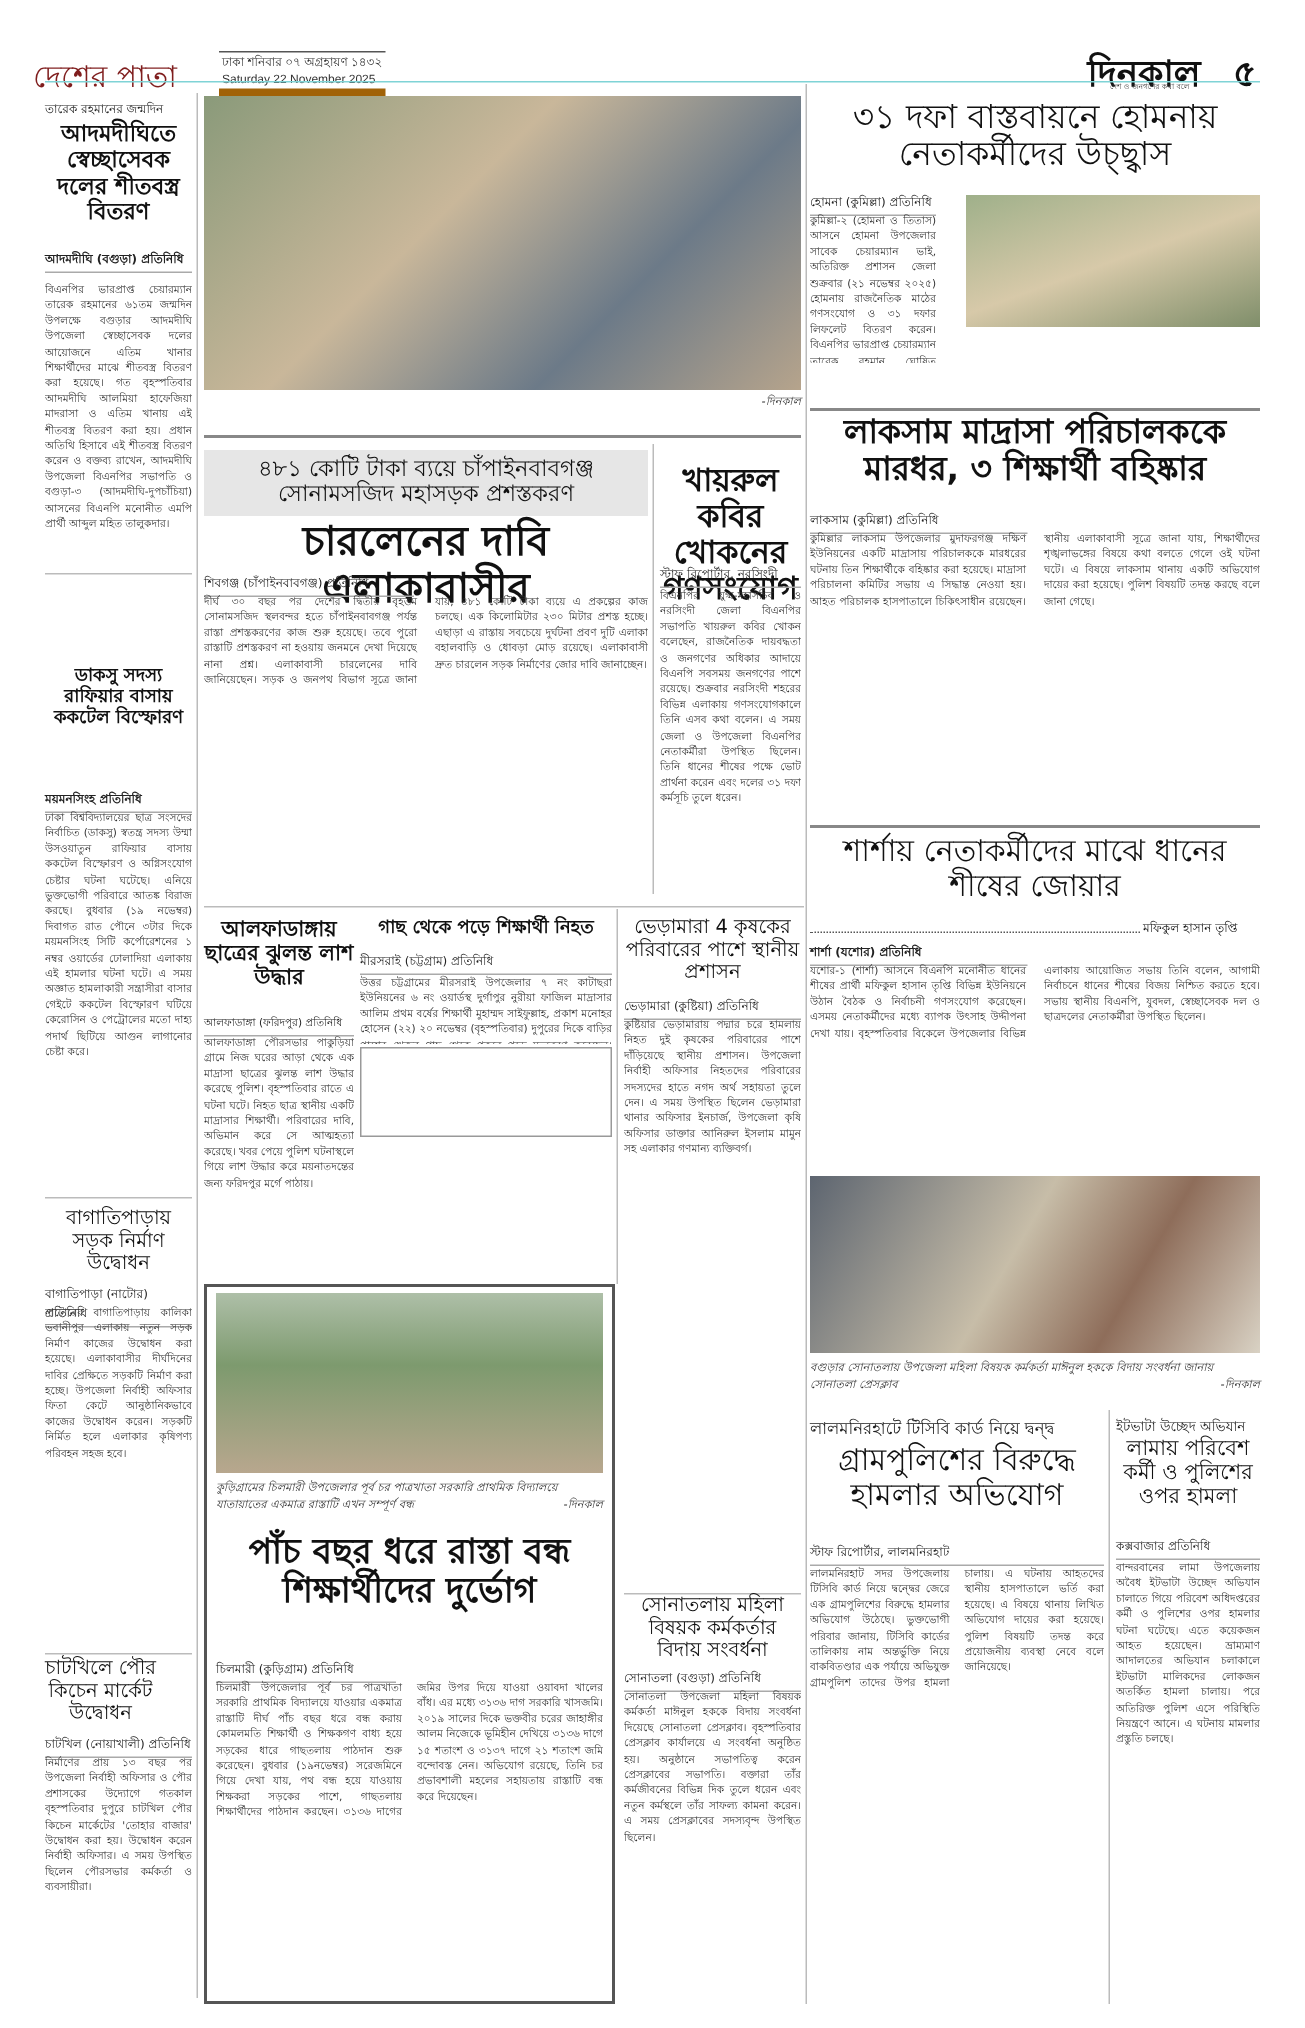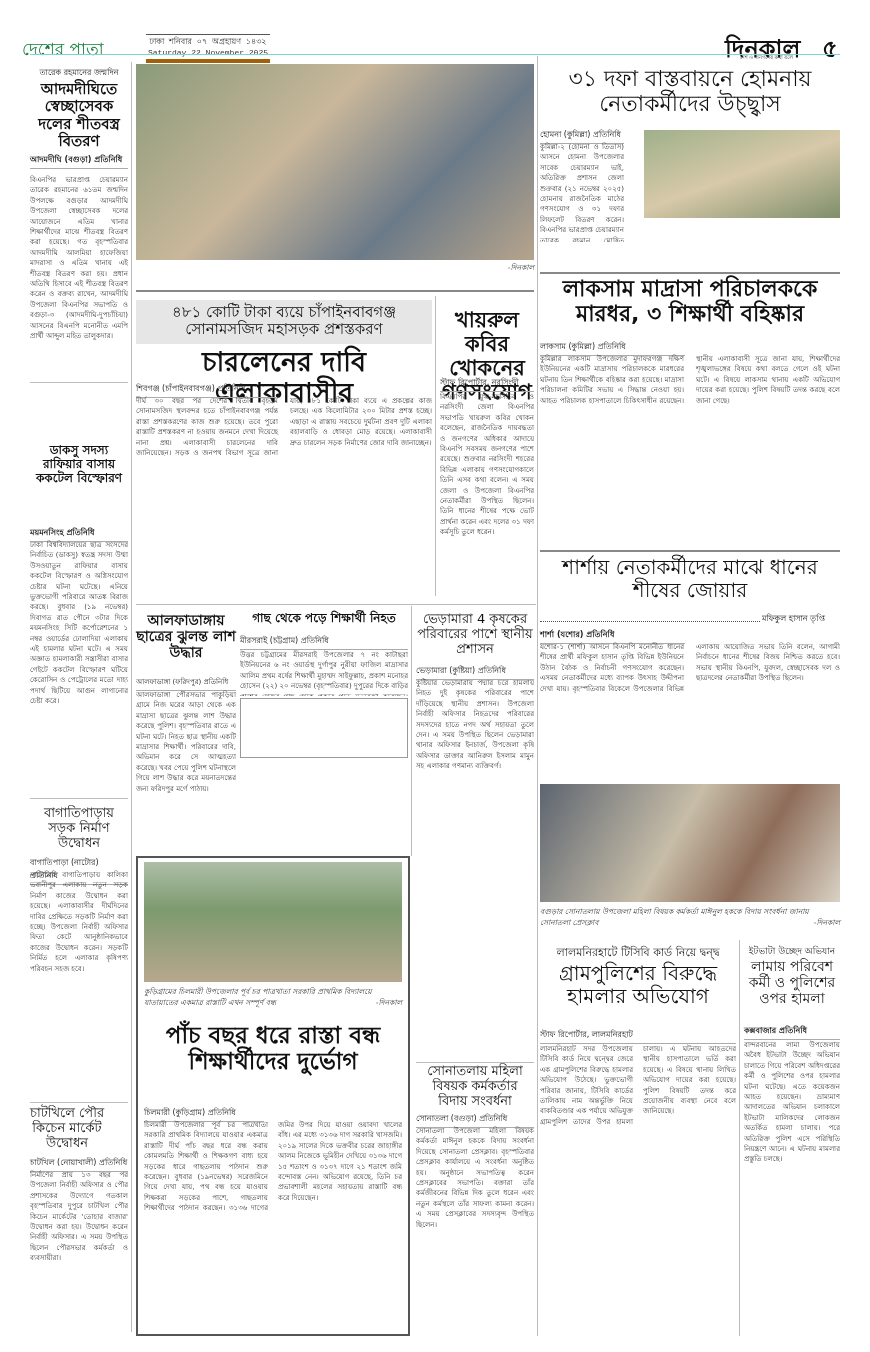--- a/index.html
+++ b/index.html
@@ -1,26 +1,26 @@
 <!DOCTYPE html>
 <html><head>
 <meta charset="utf-8">
 <style>
   *{box-sizing:border-box;margin:0;padding:0}
   body{width:870px;height:1352px;background:#fff;font-family:"DejaVu Sans",sans-serif;color:#111;position:relative;overflow:hidden}
   .abs{position:absolute}
-  .hdr-section{left:22px;top:36px;font-size:17px;color:#15803d;font-family:"DejaVu Serif",serif}
-  .hdr-date{left:146px;top:34px;font-size:8px;color:#333;line-height:11px;text-align:center;border-top:1px solid #555;border-bottom:4px solid #a16207;padding:1px 2px;font-family:Liberation Mono, monospace}
+  .hdr-section{left:22px;top:36px;font-size:20px;color:#7f1d1d;font-family:"DejaVu Serif",serif}
+  .hdr-date{left:146px;top:34px;font-size:8px;color:#333;line-height:11px;text-align:left;border-top:1px solid #555;border-bottom:6px solid #a16207;padding:1px 2px;font-family:Liberation Sans, sans-serif}
   .hdr-rule{left:30px;top:54px;width:810px;height:1px;background:#7fd3d6}
   .logo{left:725px;top:30px;font-size:24px;font-weight:bold;color:#111;font-family:"DejaVu Serif",serif}
   .logo-tag{left:740px;top:54px;font-size:5px;color:#333}
   .page-no{left:822px;top:30px;font-size:24px;font-weight:bold}
   .col-rule{width:1px;background:#bbb}
   .h-rule{height:1px;background:#bbb}
-  .kicker{font-size:12px;text-align:center;color:#222}
+  .kicker{font-size:12px;color:#222}
   .headline{font-weight:bold;text-align:center;line-height:1.15;color:#111}
   .byline{font-size:8px;font-weight:bold;color:#222;border-bottom:1px solid #aaa;padding-bottom:2px}
   .body-text{font-size:7px;line-height:10.4px;color:#333;text-align:justify;overflow:hidden}
   .caption{font-size:7.5px;font-style:italic;color:#333;line-height:11px}
   .photo{background:linear-gradient(135deg,#8a9a7a,#c9b79a 40%,#6c7a88 70%,#b6a48c);overflow:hidden}
   .photo.p2{background:linear-gradient(160deg,#9fb08a,#d7c9a9 50%,#7f8e6a)}
   .photo.p3{background:linear-gradient(120deg,#5d6570,#c7bda8 45%,#8e6d5a 70%,#d9d2c4)}
   .photo.p4{background:linear-gradient(180deg,#aebfa8,#7d9a6e 40%,#b8a78e)}
   .shade-box{background:#e6e6e6}
   .boxed{border:2px solid #555}
@@ -35,21 +35,21 @@
   <div>Saturday 22 November 2025</div>
 </div>
 <div class="abs logo">দিনকাল</div>
 <div class="abs logo-tag">দেশ ও জনগণের কথা বলে</div>
 <div class="abs page-no">৫</div>
 <div class="abs hdr-rule"></div>
 
 <div class="abs" style="left:30px;top:66px;width:98px">
   <div class="kicker" style="font-size:8px">তারেক রহমানের জন্মদিন</div>
   <div class="headline" style="font-size:15px;margin-top:2px">আদমদীঘিতে স্বেচ্ছাসেবক দলের শীতবস্ত্র বিতরণ</div>
-  <div class="byline" style="margin-top:3px">আদমদীঘি (বগুড়া) প্রতিনিধি</div>
+  <div class="byline" style="margin-top:16px">আদমদীঘি (বগুড়া) প্রতিনিধি</div>
   <div class="body-text" style="margin-top:6px;height:230px">বিএনপির ভারপ্রাপ্ত চেয়ারম্যান তারেক রহমানের ৬১তম জন্মদিন উপলক্ষে বগুড়ার আদমদীঘি উপজেলা স্বেচ্ছাসেবক দলের আয়োজনে এতিম খানার শিক্ষার্থীদের মাঝে শীতবস্ত্র বিতরণ করা হয়েছে। গত বৃহস্পতিবার আদমদীঘি আলমিয়া হাফেজিয়া মাদরাসা ও এতিম খানায় এই শীতবস্ত্র বিতরণ করা হয়। প্রধান অতিথি হিসাবে এই শীতবস্ত্র বিতরণ করেন ও বক্তব্য রাখেন, আদমদীঘি উপজেলা বিএনপির সভাপতি ও বগুড়া-৩ (আদমদীঘি-দুপচাঁচিয়া) আসনের বিএনপি মনোনীত এমপি প্রার্থী আব্দুল মহিত তালুকদার।</div>
 </div>
 <div class="abs col-rule" style="left:131px;top:62px;height:1270px"></div>
 
 <div class="abs photo" style="left:136px;top:64px;width:398px;height:196px"></div>
 <div class="abs caption" style="left:136px;top:262px;width:398px">
   <span style="float:right">-দিনকাল</span>
 </div>
 <div class="abs h-rule" style="left:136px;top:290px;width:398px;background:#888;height:2px"></div>
 
@@ -132,14 +132,14 @@
 
 <div class="abs col-rule" style="left:537px;top:56px;height:1280px"></div>
 <div class="abs kicker" style="left:540px;top:944px;width:196px;font-size:11px">লালমনিরহাটে টিসিবি কার্ড নিয়ে দ্বন্দ্ব</div>
 <div class="abs headline" style="left:540px;top:962px;width:196px;font-size:20px;font-weight:normal">গ্রামপুলিশের বিরুদ্ধে হামলার অভিযোগ</div>
 <div class="abs byline" style="left:540px;top:1028px;width:196px;font-weight:normal">স্টাফ রিপোর্টার, লালমনিরহাট</div>
 <div class="abs body-text" style="left:540px;top:1044px;width:196px;height:292px;column-count:2;column-gap:10px">লালমনিরহাট সদর উপজেলায় টিসিবি কার্ড নিয়ে দ্বন্দ্বের জেরে এক গ্রামপুলিশের বিরুদ্ধে হামলার অভিযোগ উঠেছে। ভুক্তভোগী পরিবার জানায়, টিসিবি কার্ডের তালিকায় নাম অন্তর্ভুক্তি নিয়ে বাকবিতণ্ডার এক পর্যায়ে অভিযুক্ত গ্রামপুলিশ তাদের উপর হামলা চালায়। এ ঘটনায় আহতদের স্থানীয় হাসপাতালে ভর্তি করা হয়েছে। এ বিষয়ে থানায় লিখিত অভিযোগ দায়ের করা হয়েছে। পুলিশ বিষয়টি তদন্ত করে প্রয়োজনীয় ব্যবস্থা নেবে বলে জানিয়েছে।</div>
 
 <div class="abs col-rule" style="left:739px;top:940px;height:396px"></div>
 <div class="abs kicker" style="left:744px;top:944px;width:96px;font-size:9px">ইটভাটা উচ্ছেদ অভিযান</div>
 <div class="abs headline" style="left:744px;top:958px;width:96px;font-size:14px;font-weight:normal">লামায় পরিবেশ কর্মী ও পুলিশের ওপর হামলা</div>
-<div class="abs byline" style="left:744px;top:1024px;width:96px;font-weight:bold">কক্সবাজার প্রতিনিধি</div>
+<div class="abs byline" style="left:744px;top:1024px;width:96px;font-weight:normal">কক্সবাজার প্রতিনিধি</div>
 <div class="abs body-text" style="left:744px;top:1040px;width:96px;height:296px">বান্দরবানের লামা উপজেলায় অবৈধ ইটভাটা উচ্ছেদ অভিযান চালাতে গিয়ে পরিবেশ অধিদপ্তরের কর্মী ও পুলিশের ওপর হামলার ঘটনা ঘটেছে। এতে কয়েকজন আহত হয়েছেন। ভ্রাম্যমাণ আদালতের অভিযান চলাকালে ইটভাটা মালিকদের লোকজন অতর্কিত হামলা চালায়। পরে অতিরিক্ত পুলিশ এসে পরিস্থিতি নিয়ন্ত্রণে আনে। এ ঘটনায় মামলার প্রস্তুতি চলছে।</div>
 
 </body></html>

